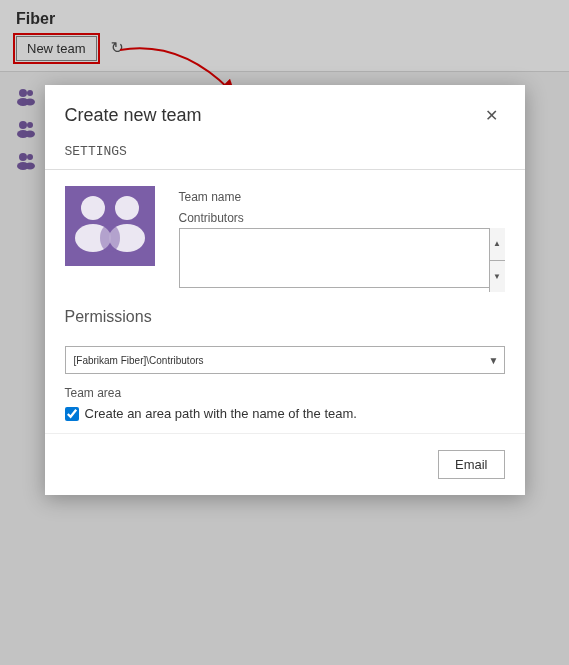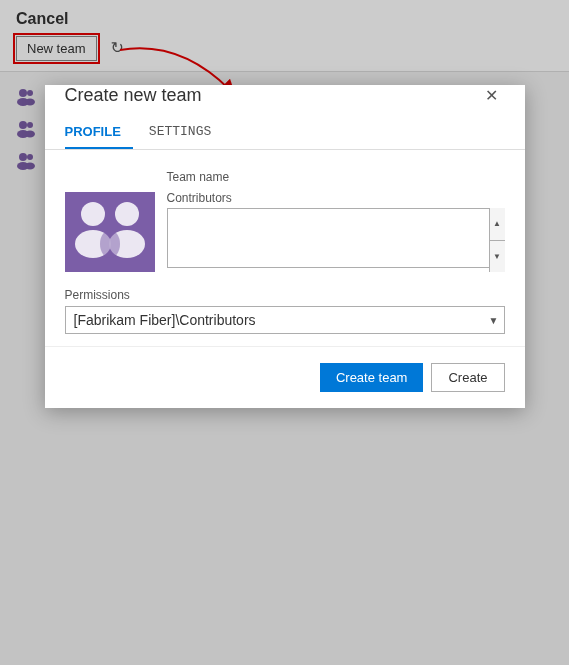--- a/index.html
+++ b/index.html
@@ -100,21 +100,21 @@
       background: #fff;
       width: 480px;
       box-shadow: 0 4px 20px rgba(0,0,0,0.3);
       position: relative;
     }
 
     .modal-header {
       display: flex;
       align-items: center;
       justify-content: space-between;
-      padding: 0 20px 10px 20px;
+      padding: 20px 20px 10px 20px;
       border-bottom: none;
     }
 
     .modal-title {
       font-size: 18px;
       font-weight: 400;
       color: #333;
     }
 
     .close-btn {
@@ -148,22 +148,21 @@
     .modal-tab.inactive {
       color: #555;
       border-bottom: 2px solid transparent;
       font-weight: 400;
       font-family: Liberation Mono, monospace;
     }
 
     .modal-body {
       padding: 16px 20px 16px 20px;
       display: flex;
-      gap: 12px;
-      align-items: flex-end;
+      gap: 24px;
     }
 
     
     .team-avatar {
       width: 90px;
       height: 80px;
       background: #7b5ea7;
       flex-shrink: 0;
       display: flex;
       align-items: center;
@@ -239,38 +238,38 @@
     .scroll-btn:first-child {
       border-bottom: 1px solid #adadad;
     }
 
     
     .permissions-section {
       padding: 0 20px;
     }
 
     .permissions-label {
-      font-size: 12px;
-      color: #555;
-      margin-bottom: 4px;
+      font-size: 16px;
+      color: #555;
+      margin-bottom: 20px;
     }
 
     .permissions-desc {
       font-size: 12px;
       color: #555;
       margin-bottom: 8px;
       line-height: 1.4;
     }
 
     .permissions-select {
       width: 100%;
       height: 28px;
       border: 1px solid #adadad;
       padding: 4px 8px;
-      font-size: 14px;
+      font-size: 10px;
       color: #333;
       background: #fff;
       appearance: none;
       -webkit-appearance: none;
       position: relative;
       cursor: pointer;
     }
 
     .select-wrapper {
       position: relative;
@@ -348,21 +347,21 @@
     .avatar-svg {
       width: 90px;
       height: 80px;
     }
   </style>
 </head>
 <body>
 
 <div class="page-bg">
   <div class="page-header">
-    <div class="page-title">Cancel</div>
+    <div class="page-title">Fiber</div>
     <div class="toolbar">
       <button class="new-team-btn">New team</button>
       <button class="refresh-btn">↻</button>
     </div>
   </div>
 
   <div class="sidebar-list">
     <div class="sidebar-item">
       <span class="team-icon">
         <svg width="20" height="20" viewBox="0 0 20 20">
@@ -407,23 +406,20 @@
 
 <div class="modal-overlay">
   <div class="modal">
 
     <div class="modal-header">
       <span class="modal-title">Create new team</span>
       <button class="close-btn">✕</button>
     </div>
 
     <div class="modal-tabs">
-      <div class="modal-tab">
-        <span>PROFILE</span>
-      </div>
       <div class="modal-tab inactive">
         <span>SETTINGS</span>
       </div>
     </div>
 
     <div class="modal-body">
 
       <div class="team-avatar">
         <svg class="avatar-svg" viewBox="0 0 90 80">
 
@@ -456,20 +452,26 @@
       <div class="select-wrapper">
         <select class="permissions-select">
           <option>[Fabrikam Fiber]\Contributors</option>
           <option>[Fabrikam Fiber]\Readers</option>
           <option>[Fabrikam Fiber]\Project Administrators</option>
         </select>
         <span class="select-arrow">▼</span>
       </div>
     </div>
 
+    <div class="team-area-section">
+      <div class="team-area-label">Team area</div>
+      <div class="checkbox-row">
+        <input class="checkbox-input" type="checkbox" id="area-checkbox" checked="" style="">
+        <label class="checkbox-label" for="area-checkbox">Create an area path with the name of the team.</label>
+      </div>
+    </div>
 
     <div class="modal-footer">
-      <button class="btn-primary">Create team</button>
-      <button class="btn-secondary">Create</button>
+      <button class="btn-secondary">Email</button>
     </div>
 
   </div>
 </div>
 
 </body></html>

